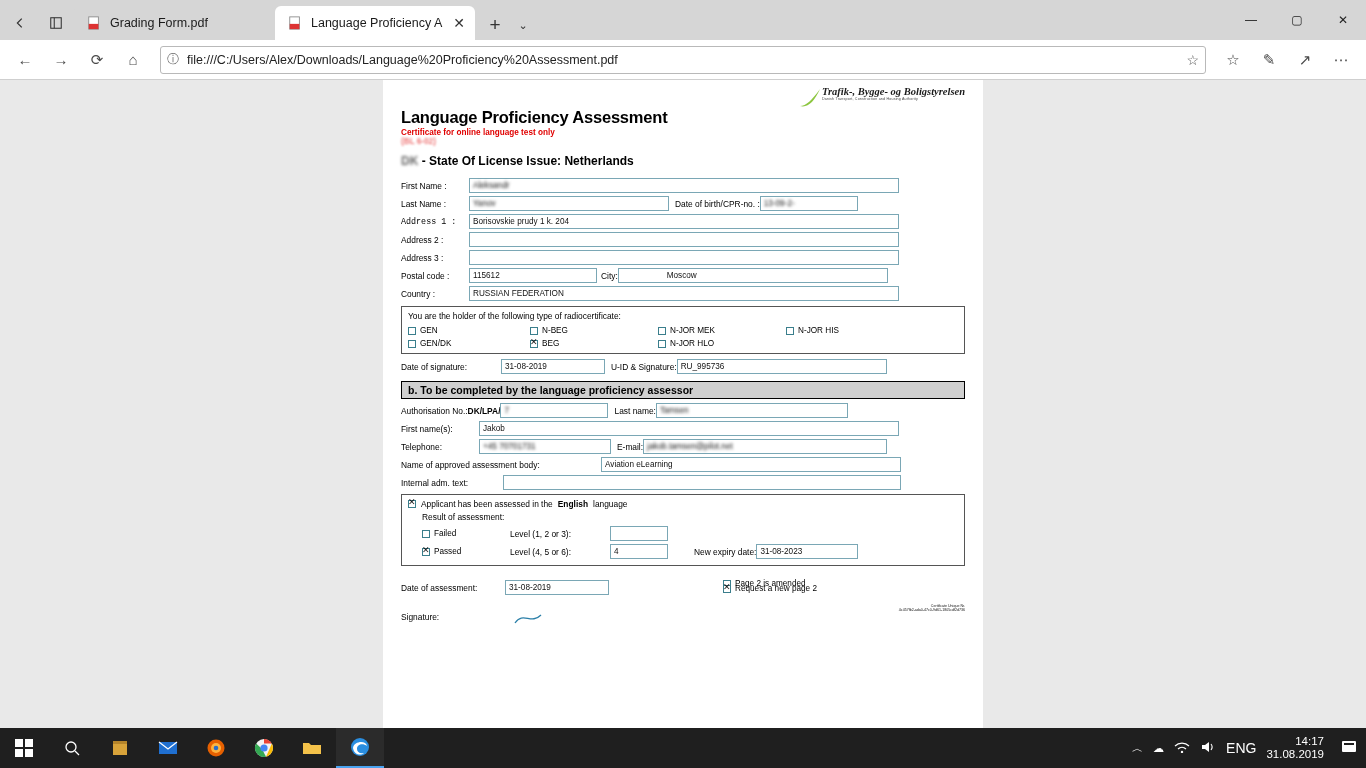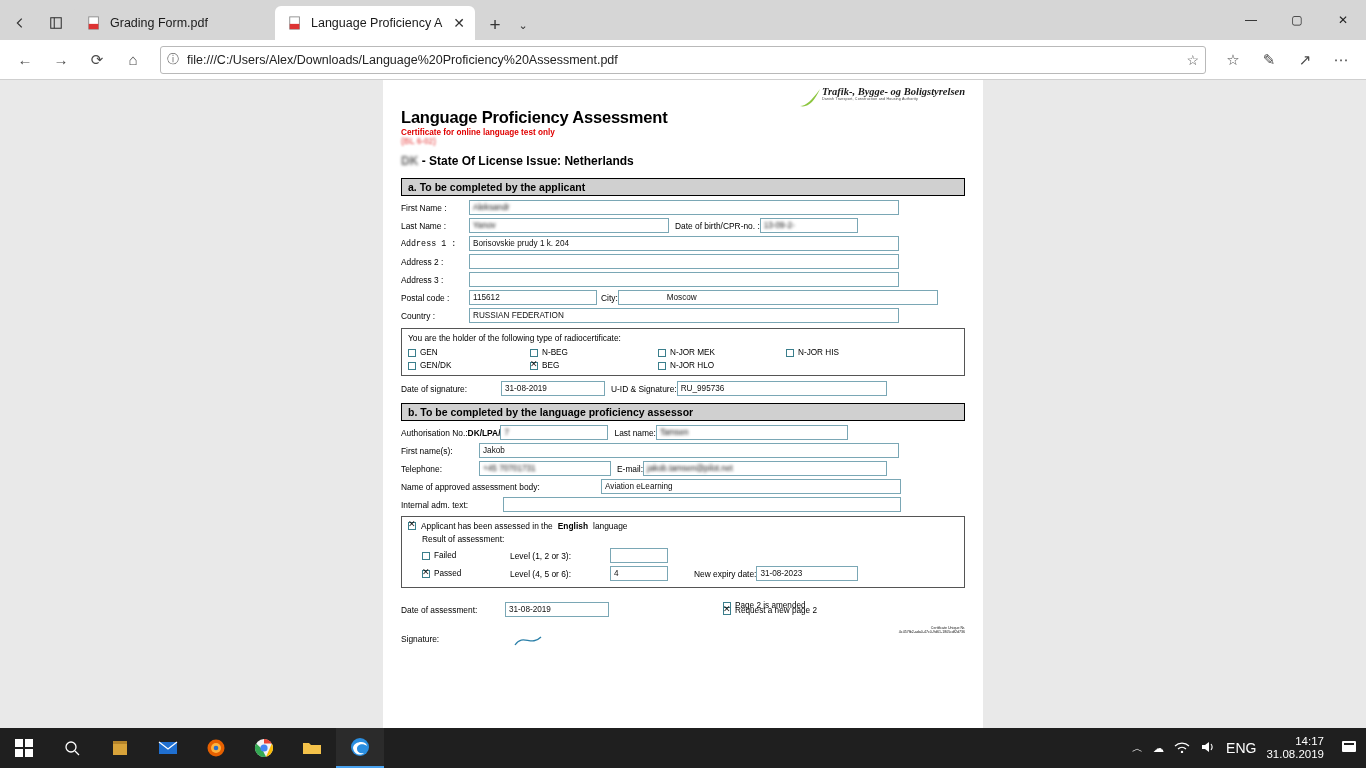--- a/index.html
+++ b/index.html
@@ -213,21 +213,20 @@
       </div>
 
       <h1 class="doc-title">Language Proficiency Assessment</h1>
       <p class="red-sub">Certificate for online language test only</p>
       <p class="red-sub2">(BL 6-02)</p>
 
       <h2 class="state">
         <span class="blurred">DK</span><span> - State Of License Issue: Netherlands</span>
       </h2>
 
-      <div class="section-head">a. To be completed by the applicant</div>
 
       <div class="row">
         <div class="lbl" style="width:68px;">First Name :</div>
         <div class="fld" style="width:430px;">
             <span class="blurtxt">Aleksandr</span>
           </div>
       </div>
 
       <div class="row">
         <div class="lbl" style="width:68px;">Last Name :</div>
@@ -260,21 +259,21 @@
             <span></span>
           </div>
       </div>
 
       <div class="row">
         <div class="lbl" style="width:68px;">Postal code :</div>
         <div class="fld" style="width:128px;">
             <span>115612</span>
           </div>
         <div class="lbl" style="margin-left:4px;">City:</div>
-        <div class="fld" style="width:320px;padding-left:48px;">
+        <div class="fld" style="width:270px;padding-left:48px;">
             <span>Moscow</span>
           </div>
       </div>
 
       <div class="row">
         <div class="lbl" style="width:68px;">Country :</div>
         <div class="fld" style="width:430px;">
             <span>RUSSIAN FEDERATION</span>
           </div>
       </div>

